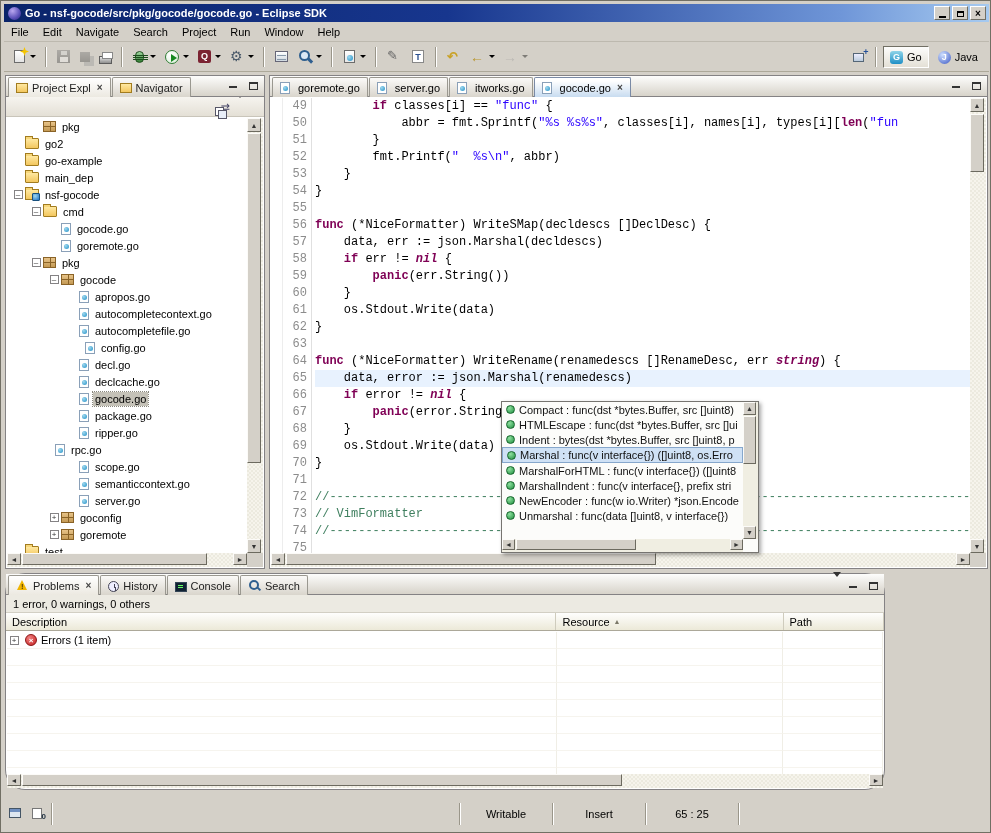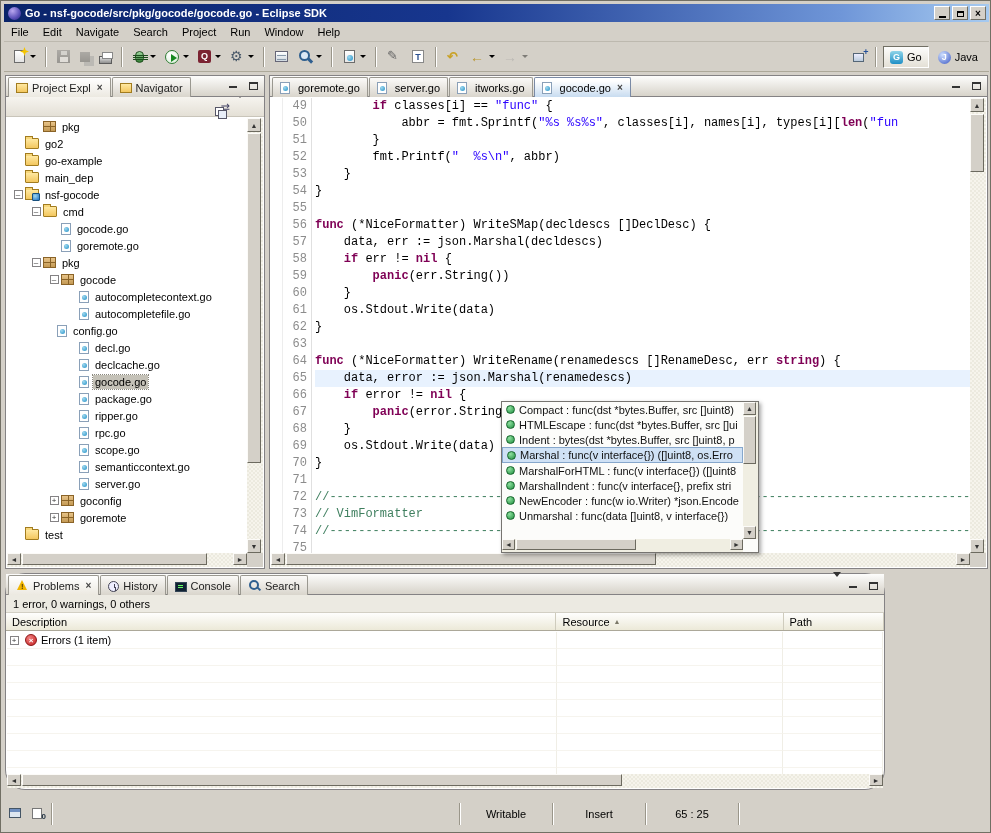--- a/index.html
+++ b/index.html
@@ -114,21 +114,21 @@
   .etab.active{background:linear-gradient(#ffffff 15%,#c8dcf0);border-color:#7a8aa5;z-index:2;}
   .editor-body{position:absolute;left:1px;top:22px;right:17px;bottom:15px;display:flex;overflow:hidden;background:#fff;}
   .ruler-annot{width:12px;background:#fff;border-right:1px solid #ededed;flex:0 0 12px;}
   .ruler-nums{width:29px;flex:0 0 29px;background:#fff;border-right:1px solid #e0e0e0;color:#8c8c8c;font:12px/17px "Liberation Mono","DejaVu Sans Mono",monospace;text-align:right;padding-right:4px;}
   .ln{height:17px;}
   .code-pane{flex:1;overflow:hidden;font:12px/17px "Liberation Mono","DejaVu Sans Mono",monospace;padding-left:3px;}
   .cline{height:17px;white-space:pre;}
   .cline.current{background:#e8f2fe;}
   .seg-p{color:#000;}
   .seg-k{color:#7f0055;font-weight:bold;}
-  .seg-ki{color:#7f0055;font-weight:bold;}
+  .seg-ki{color:#7f0055;font-weight:bold;font-style:italic;}
   .seg-s{color:#2a00ff;}
   .seg-c{color:#3f7f5f;}
 
   
   .vsb,.hsb{position:absolute;background:repeating-conic-gradient(#f6f4ec 0% 25%,#eceadf 0% 50%) 0 0/4px 4px;}
   .vsb{width:16px;}
   .hsb{height:14px;}
   .sba{position:absolute;background:#d4d0c8;border:1px solid;border-color:#fcfbf8 #6c6a5f #6c6a5f #fcfbf8;color:#333;font-size:7px;display:flex;align-items:center;justify-content:center;}
   .sbt{position:absolute;background:#d4d0c8;border:1px solid;border-color:#fcfbf8 #6c6a5f #6c6a5f #fcfbf8;}
   .corner{position:absolute;background:#d4d0c8;}
@@ -380,28 +380,33 @@
         <div class="tree-row" style="padding-left: 40px;">
           <span class="expander">
             <span class="expbox">–</span>
           </span>
           <span class="ticon ico-package"></span>
           <span class="tlabel">gocode</span>
         </div>
         <div class="tree-row" style="padding-left: 58px;">
           <span class="expander"></span>
           <span class="ticon ico-gofile"></span>
+          <span class="tlabel">apropos.go</span>
+        </div>
+        <div class="tree-row" style="padding-left: 58px;">
+          <span class="expander"></span>
+          <span class="ticon ico-gofile"></span>
           <span class="tlabel">autocompletecontext.go</span>
         </div>
         <div class="tree-row" style="padding-left: 58px;">
           <span class="expander"></span>
           <span class="ticon ico-gofile"></span>
           <span class="tlabel">autocompletefile.go</span>
         </div>
-        <div class="tree-row" style="padding-left: 36px;">
+        <div class="tree-row" style="padding-left: 64px;">
           <span class="expander"></span>
           <span class="ticon ico-gofile"></span>
           <span class="tlabel">config.go</span>
         </div>
         <div class="tree-row" style="padding-left: 58px;">
           <span class="expander"></span>
           <span class="ticon ico-gofile"></span>
           <span class="tlabel">decl.go</span>
         </div>
         <div class="tree-row" style="padding-left: 58px;">
@@ -417,21 +422,21 @@
         <div class="tree-row" style="padding-left: 58px;">
           <span class="expander"></span>
           <span class="ticon ico-gofile"></span>
           <span class="tlabel">package.go</span>
         </div>
         <div class="tree-row" style="padding-left: 58px;">
           <span class="expander"></span>
           <span class="ticon ico-gofile"></span>
           <span class="tlabel">ripper.go</span>
         </div>
-        <div class="tree-row" style="padding-left: 58px;">
+        <div class="tree-row" style="padding-left: 34px;">
           <span class="expander"></span>
           <span class="ticon ico-gofile"></span>
           <span class="tlabel">rpc.go</span>
         </div>
         <div class="tree-row" style="padding-left: 58px;">
           <span class="expander"></span>
           <span class="ticon ico-gofile"></span>
           <span class="tlabel">scope.go</span>
         </div>
         <div class="tree-row" style="padding-left: 58px;">

